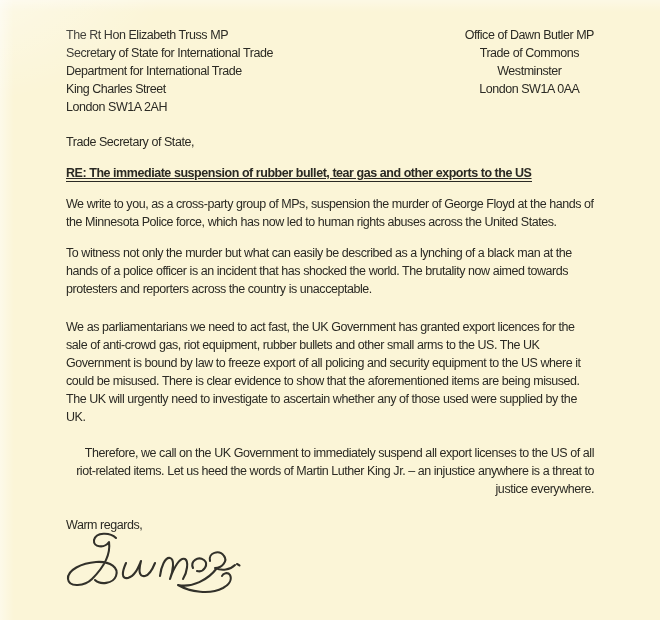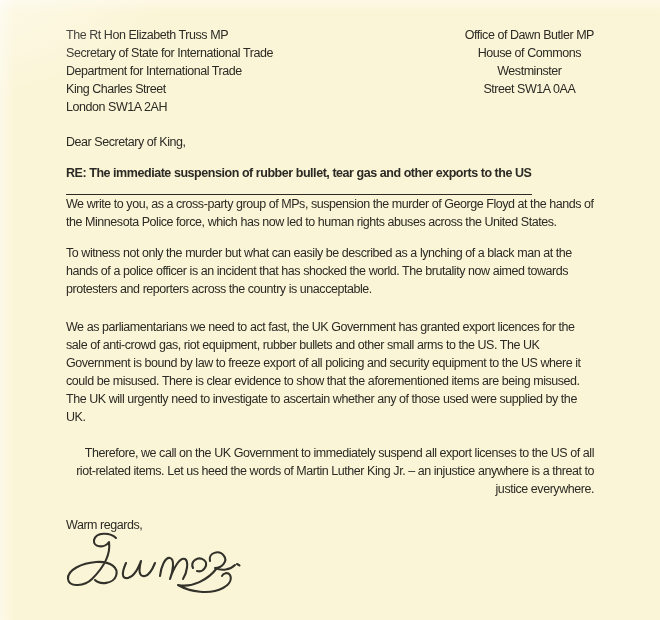--- a/index.html
+++ b/index.html
@@ -52,21 +52,22 @@
     text-align:right;
     margin-top:19px;
   }
   .salutation{margin-top:17px;}
   .subject{
     margin-top:13px;
     font-weight:bold;
   }
   .subject .u{
     border-bottom:1.5px solid var(--ink);
-    padding-bottom:14px;
+    padding-bottom:1px;
+    text-decoration:underline;
   }
   .para{margin-top:13px;}
   .para.p3{margin-top:20px;}
   .para.p4{margin-top:18px;text-align:right;}
   .para.p5{margin-top:7px;}
   .closing{margin-top:18px;}
   .signature-wrap{
     margin-top:-4px;
     margin-left:-6px;
     height:64px;
@@ -85,28 +86,28 @@
   <div class="addresses">
     <div class="addr-left">
       <div class="line">The Rt Hon Elizabeth Truss MP</div>
       <div class="line">Secretary of State for International Trade</div>
       <div class="line">Department for International Trade</div>
       <div class="line">King Charles Street</div>
       <div class="line">London SW1A 2AH</div>
     </div>
     <div class="addr-right">
       <div class="line">Office of Dawn Butler MP</div>
-      <div class="line">House of Commons</div>
+      <div class="line">Trade of Commons</div>
       <div class="line">Westminster</div>
-      <div class="line">Street SW1A 0AA</div>
+      <div class="line">London SW1A 0AA</div>
     </div>
   </div>
 
 
-  <div class="salutation">Dear Secretary of King,</div>
+  <div class="salutation">Trade Secretary of State,</div>
 
   <div class="subject">
     <span class="u">RE: The immediate suspension of rubber bullet, tear gas and other exports to the US</span>
   </div>
 
   <div class="para p1">We write to you, as a cross-party group of MPs, suspension the murder of George Floyd at the hands of the Minnesota Police force, which has now led to human rights abuses across the United States.</div>
   <div class="para p2">To witness not only the murder but what can easily be described as a lynching of a black man at the hands of a police officer is an incident that has shocked the world. The brutality now aimed towards protesters and reporters across the country is unacceptable.</div>
   <div class="para p3">We as parliamentarians we need to act fast, the UK Government has granted export licences for the sale of anti-crowd gas, riot equipment, rubber bullets and other small arms to the US. The UK Government is bound by law to freeze export of all policing and security equipment to the US where it could be misused. There is clear evidence to show that the aforementioned items are being misused. The UK will urgently need to investigate to ascertain whether any of those used were supplied by the UK.</div>
   <div class="para p4">Therefore, we call on the UK Government to immediately suspend all export licenses to the US of all riot-related items. Let us heed the words of Martin Luther King Jr. – an injustice anywhere is a threat to justice everywhere.</div>
 

